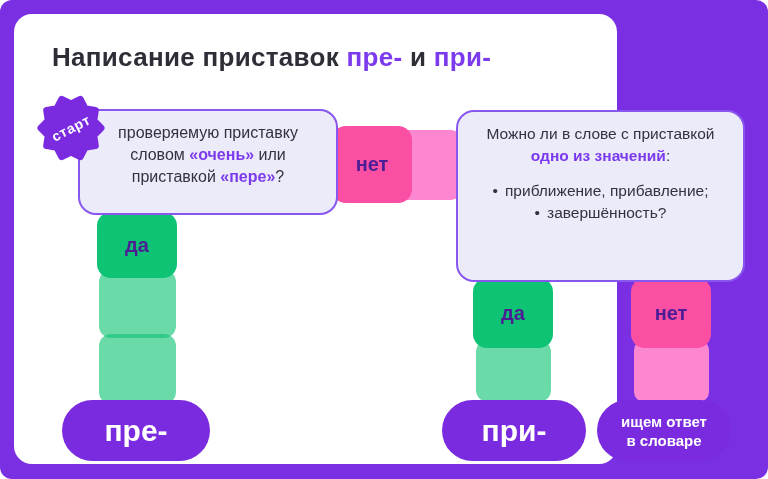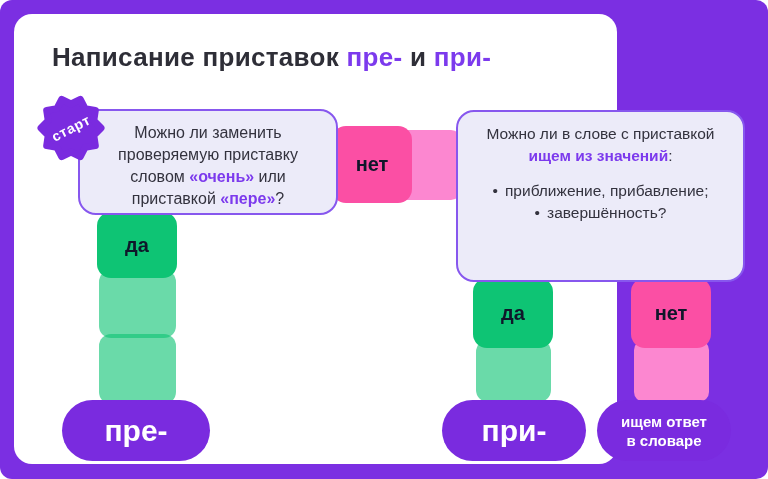--- a/index.html
+++ b/index.html
@@ -24,21 +24,21 @@
 
   
   .strip { position:absolute; z-index:1; }
   .pink-dark  { background:#FB4FA4; border-radius:14px; }
   .pink-light { background:#FC87D0; border-radius:10px; }
   .green-dark { background:#0EC474; border-radius:14px; }
   .green-light{ background:rgba(15,196,116,0.62); border-radius:12px; }
 
   .strip-label {
     position:absolute; inset:0; display:flex; align-items:center; justify-content:center;
-    color:#0f172a; font-size:20px; font-weight:800;
+    color:#4c1d95; font-size:20px; font-weight:800;
   }
   .no1-dark  { left:318px; top:112px; width:80px; height:77px; }
   .no1-light { left:352px; top:116px; width:95px; height:70px; }
 
   .yesA-dark   { left:83px;  top:198px; width:80px; height:66px; }
   .yesA-light1 { left:85px;  top:256px; width:77px; height:68px; }
   .yesA-light2 { left:85px;  top:320px; width:77px; height:70px; }
 
   .yesB-dark  { left:459px; top:264px; width:80px; height:70px; }
   .yesB-light { left:462px; top:326px; width:75px; height:62px; }
@@ -99,29 +99,28 @@
     <div class="strip green-dark yesB-dark">
       <div class="strip-label">да</div>
     </div>
 
     <div class="strip pink-light noB-light"></div>
     <div class="strip pink-dark noB-dark">
       <div class="strip-label">нет</div>
     </div>
 
     <div class="qbox qbox1">
-      <div><span>Можно ли заменить</span></div>
       <div><span>проверяемую приставку</span></div>
       <div><span>словом </span><span class="accent">«очень»</span><span> или</span></div>
       <div><span>приставкой </span><span class="accent">«пере»</span><span>?</span></div>
     </div>
 
     <div class="qbox qbox2">
       <div><span>Можно ли в слове с приставкой</span></div>
-      <div><span class="accent">ищем из значений</span><span>:</span></div>
+      <div><span class="accent">одно из значений</span><span>:</span></div>
       <div class="bullets">
         <div><span class="blt">•</span><span>приближение, прибавление;</span></div>
         <div><span class="blt">•</span><span>завершённость?</span></div>
       </div>
     </div>
 
     <div class="pill pill-pre">
       <span>пре-</span>
     </div>
     <div class="pill pill-pri">

